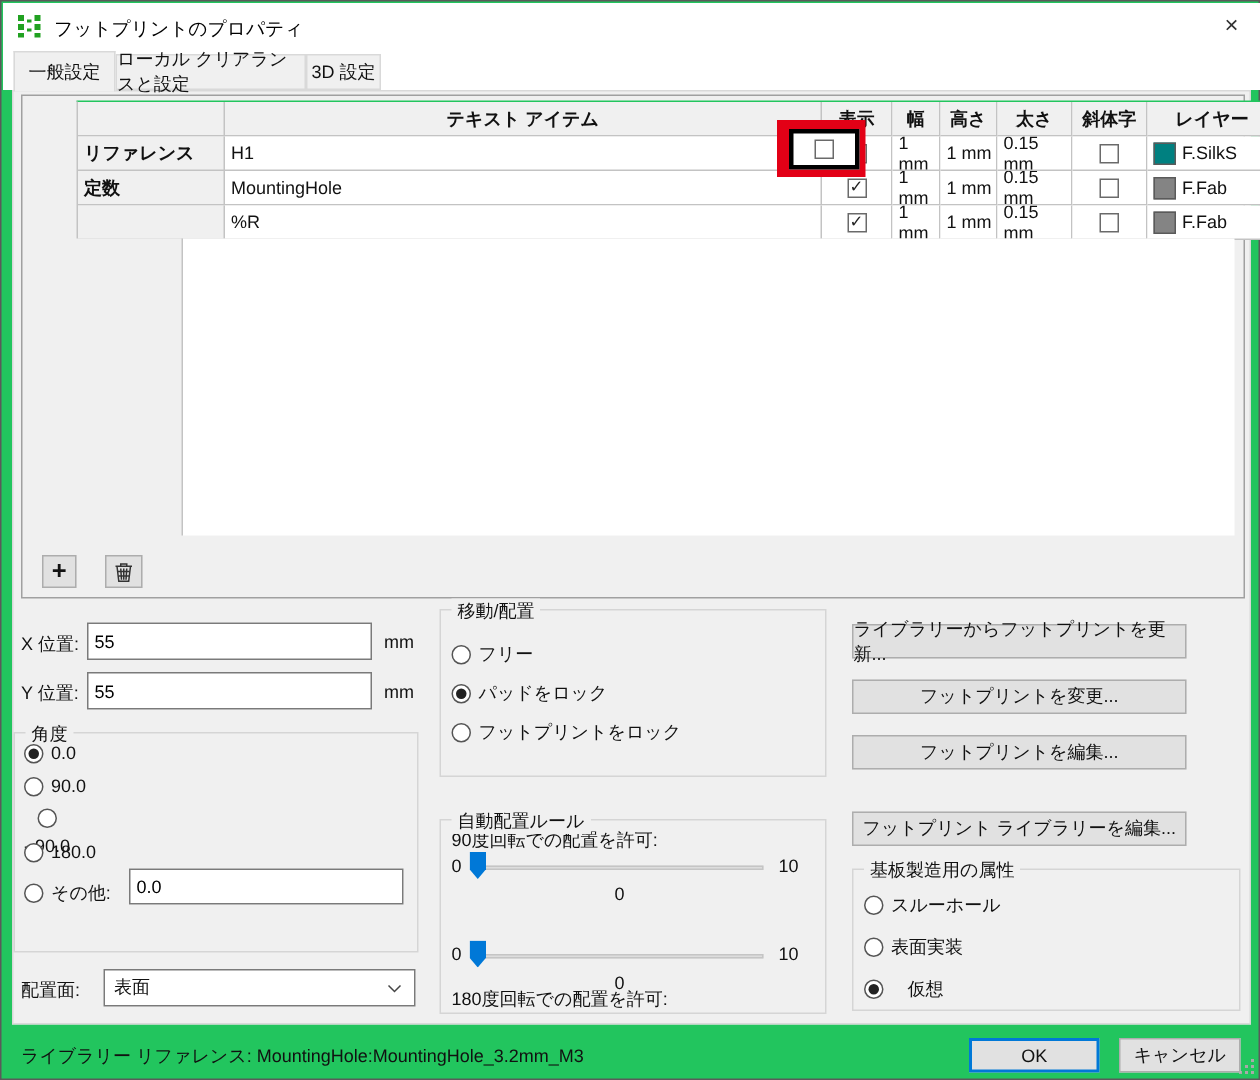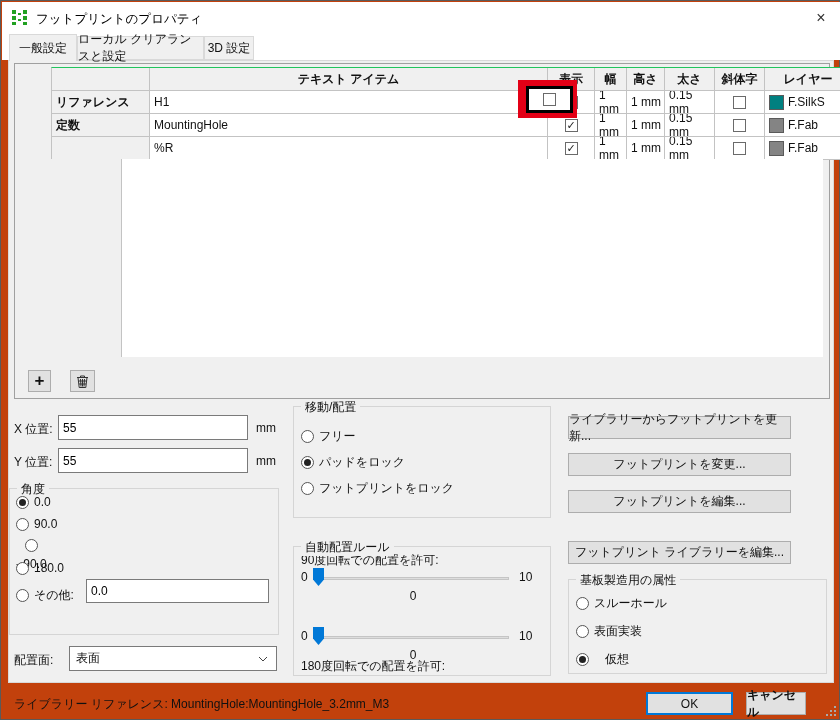--- a/index.html
+++ b/index.html
@@ -1,18 +1,18 @@
 <!DOCTYPE html>
 <html><head>
 <meta charset="utf-8">
 <style>
   html,body{margin:0;padding:0;}
   body{width:840px;height:720px;position:relative;font-family:"Liberation Sans","DejaVu Sans",sans-serif;font-size:12px;color:#111;background:#f0f0f0;}
   .abs{position:absolute;box-sizing:border-box;}
-  .dialog-frame{left:0;top:0;width:840px;height:720px;border:1px solid #5a5a5a;background:#c2410c;}
+  .dialog-frame{left:0;top:0;width:840px;height:720px;border:1px solid #5a5a5a;background:#22c55e;}
   .titlebar{left:1px;top:1px;width:838px;height:30px;background:#ffffff;}
   .title-text{left:34px;top:9px;font-size:12.5px;color:#000;}
   .close-btn{left:800px;top:1px;width:38px;height:29px;display:flex;align-items:center;justify-content:center;font-size:16px;color:#333;}
   .tabstrip{left:1px;top:31px;width:838px;height:28px;background:#ffffff;}
   .tab{border:1px solid #d9d9d9;background:#f0f0f0;display:flex;align-items:center;justify-content:center;font-size:12px;}
   .tab.active{border-bottom:none;z-index:3;}
   .page{left:7px;top:59px;width:826px;height:623px;border:1px solid #d9d9d9;background:#f0f0f0;z-index:1;}
   .grid-panel{left:13px;top:62px;width:816px;height:336px;border:1px solid #a0a0a0;background:#f0f0f0;z-index:2;}
   .tbl{left:22px;top:66px;display:grid;grid-template-columns:98px 398px 47px 32px 38px 50px 50px 87px;border-top:1px solid #22c55e;border-left:1px solid #c3c3c3;z-index:2;margin-left:28px;}
   .tbl>div{border-right:1px solid #c3c3c3;border-bottom:1px solid #c3c3c3;height:22px;display:flex;align-items:center;background:#fff;overflow:hidden;}
@@ -255,21 +255,21 @@
   </div>
   <div class="abs radiorow" style="left:575px;top:650px;gap:16px;">
     <span class="radio sel"></span>
       <span>仮想</span>
   </div>
 
   <div class="abs lbl" style="left:13px;top:695px;">ライブラリー リファレンス: MountingHole:MountingHole_3.2mm_M3</div>
   <div class="abs pushbtn ok" style="left:645px;top:691px;width:87px;height:23px;">
       <span>OK</span>
     </div>
-  <div class="abs pushbtn" style="left:745px;top:691px;width:60px;height:23px;font-weight:bold;">
+  <div class="abs pushbtn" style="left:745px;top:691px;width:81px;height:23px;">
       <span>キャンセル</span>
     </div>
   <svg class="abs" style="left:824px;top:704px;" width="12" height="12" viewBox="0 0 12 12">
     <rect x="9" y="1" width="2" height="2" fill="#a9a9a9"></rect>
     <rect x="5" y="5" width="2" height="2" fill="#a9a9a9"></rect>
       <rect x="9" y="5" width="2" height="2" fill="#a9a9a9"></rect>
     <rect x="1" y="9" width="2" height="2" fill="#a9a9a9"></rect>
       <rect x="5" y="9" width="2" height="2" fill="#a9a9a9"></rect>
       <rect x="9" y="9" width="2" height="2" fill="#a9a9a9"></rect>
   </svg>

